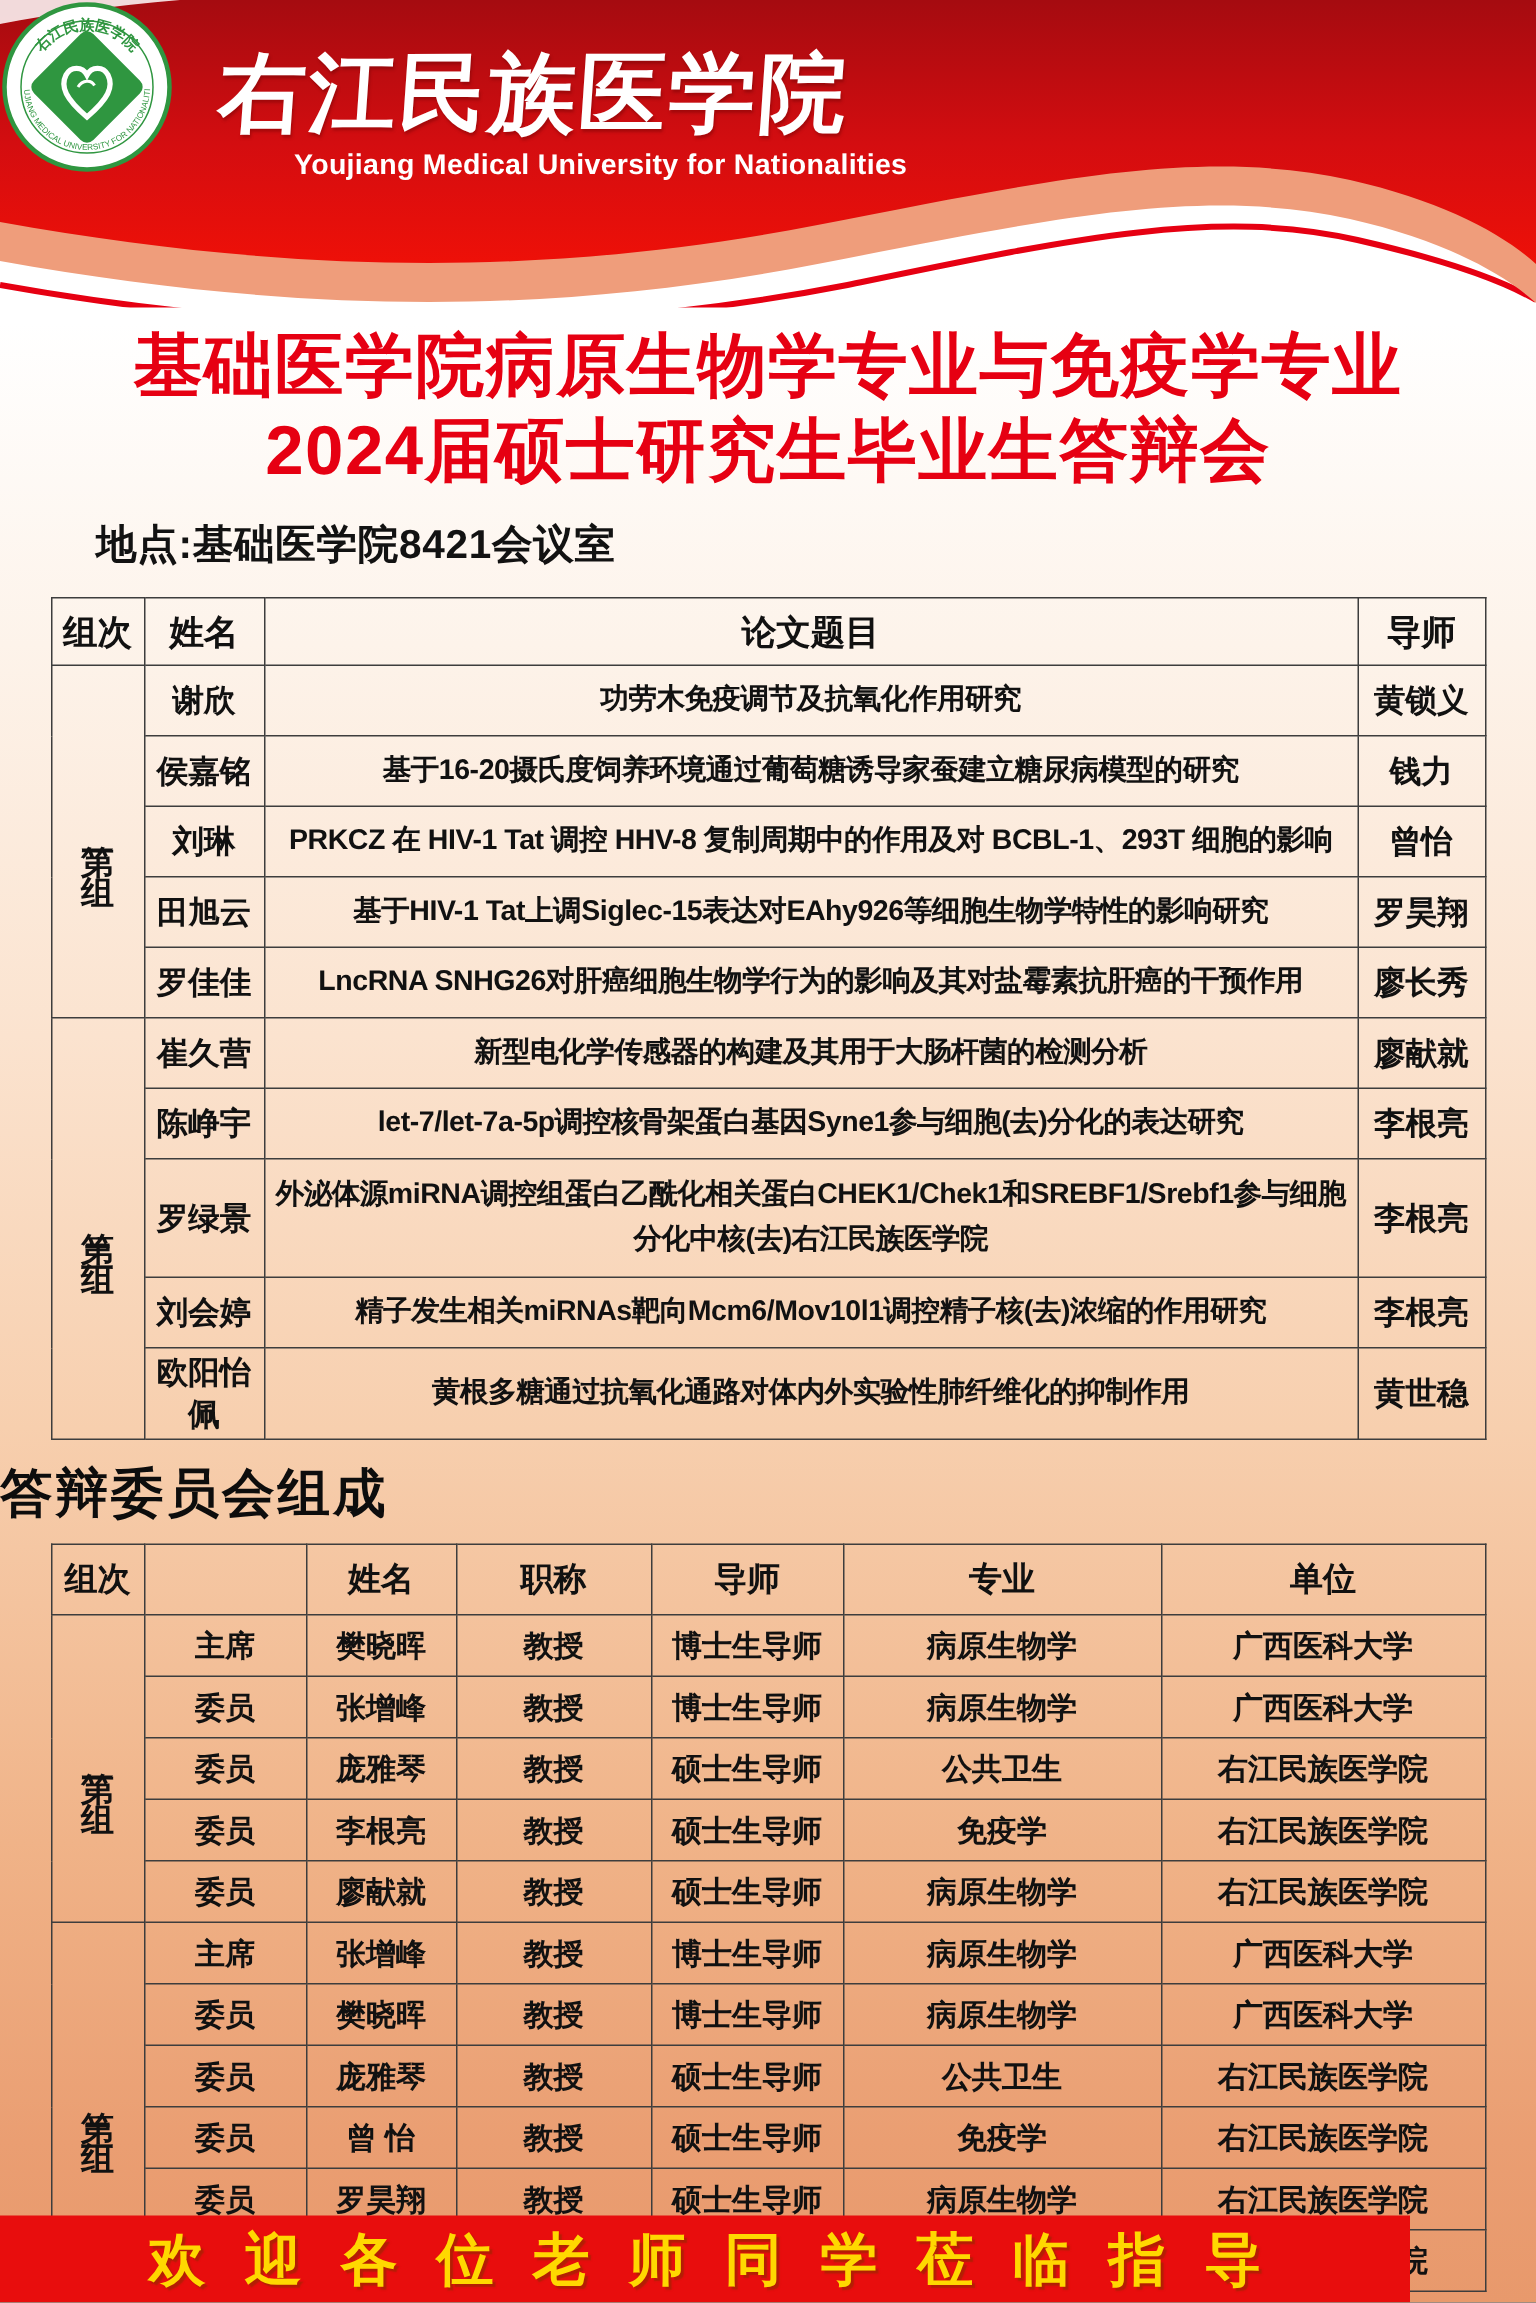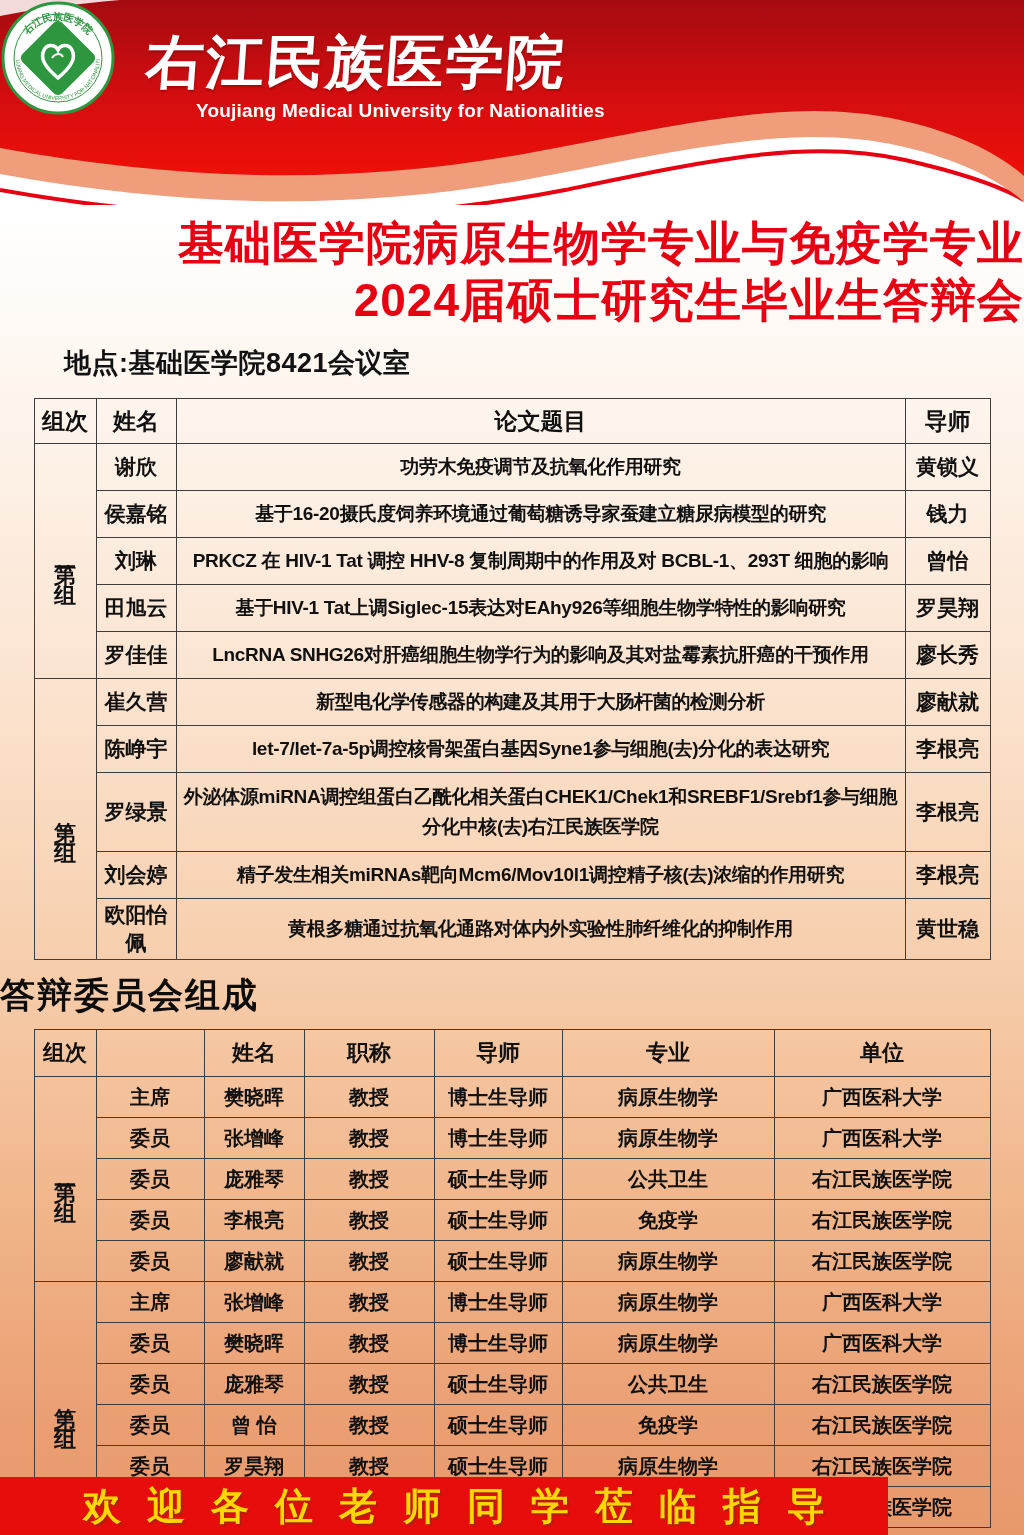--- a/index.html
+++ b/index.html
@@ -35,21 +35,21 @@
     text-shadow:1px 2px 2px rgba(90,0,0,.35);
     transform:skewX(-4deg);
   }
   .brand-en{
     position:absolute;left:196px;top:100px;
     color:#ffffff;font-size:19px;font-weight:bold;letter-spacing:.2px;
     white-space:nowrap;
   }
 
   
-  .title-block{padding-top:10px;text-align:right;}
+  .title-block{padding-top:10px;text-align:center;}
   .title-line{
     color:#e60012;font-weight:bold;font-size:46px;line-height:57px;
     letter-spacing:1px;margin:0;
   }
 
   
   .info-block{margin:14px 0 14px 64px;}
   .info-line{
     color:#121212;font-weight:bold;font-size:27px;line-height:41px;
     letter-spacing:.5px;
@@ -80,23 +80,23 @@
   }
 
   
   .section-title{
     text-align:left;color:#0d0d0d;font-size:35px;font-weight:bold;
     letter-spacing:2px;margin:12px 0 10px 0;
   }
 
   
   .footer{
-    position:absolute;left:0;bottom:0;width:868px;height:58px;
+    position:absolute;left:0;bottom:0;width:940px;height:58px;
     background:#e80d0d;
-    display:flex;align-items:center;justify-content:center;padding-left:20px;
+    display:flex;align-items:center;justify-content:center;
   }
   .footer-text{
     color:#ffd800;font-size:38px;font-weight:bold;
     letter-spacing:26px;text-indent:26px;white-space:nowrap;
     text-shadow:2px 2px 1px rgba(150,40,0,.65);
   }
 </style>
 </head>
 <body>
 

